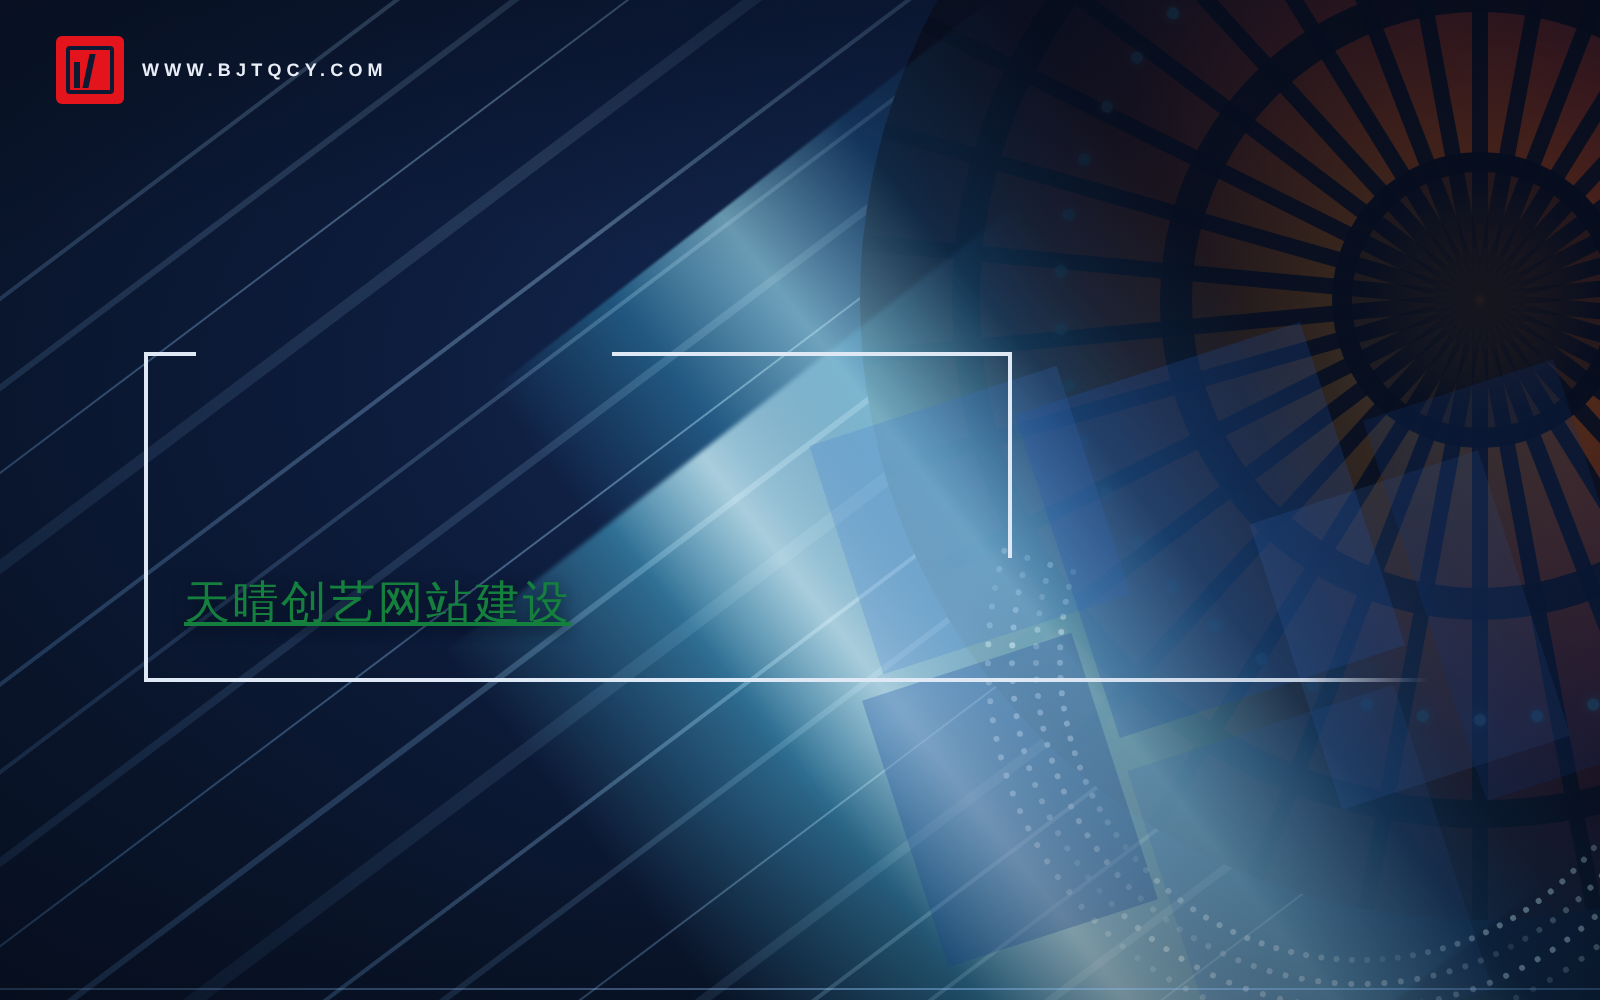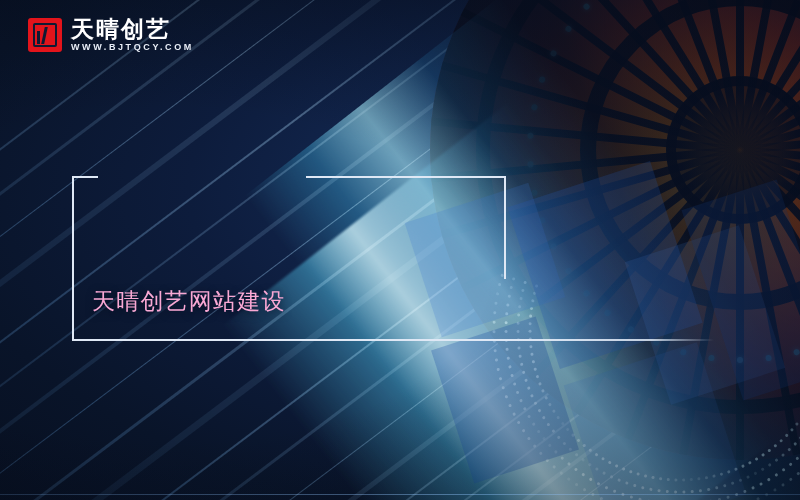--- a/index.html
+++ b/index.html
@@ -151,23 +151,24 @@
     position:absolute;left:306px;top:176px;width:164px;height:2px;background:#dfe8f5;
   }
   .headline{
     position:absolute;left:90px;top:204px;
     color:#ffffff;font-size:55px;font-weight:700;letter-spacing:1px;line-height:1.08;
     white-space:nowrap;
     text-shadow:0 3px 14px rgba(3,9,22,.85),0 0 2px rgba(255,255,255,.3);
   }
   .subline{
     position:absolute;left:92px;top:288px;
-    color:#f9a8d4;font-size:23px;font-weight:400;letter-spacing:1.2px;line-height:1.2;
+    color:#15803d;font-size:23px;font-weight:400;letter-spacing:1.2px;line-height:1.2;
     white-space:nowrap;
     text-shadow:0 2px 8px rgba(4,10,24,.8);
+    text-decoration:underline;
   }
 </style>
 </head>
 <body>
 
 <div id="banner">
 
   <div class="bg-base"></div>
 
   <div class="streaks" id="streaks">
@@ -461,21 +462,20 @@
       <i style="left: 300px; top: 10px; width: 100px; height: 200px; background: rgba(25, 70, 150, 0.26); transform: rotate(-18deg);"></i>
     </div>
   <div class="bg-vign"></div>
   <div class="bottom-line"></div>
 
   <div class="logo">
     <div class="logo-mark">
       <span class="bar"></span>
     </div>
     <div class="logo-text">
-      <div class="logo-cn">天晴创艺</div>
       <div class="logo-url">WWW.BJTQCY.COM</div>
     </div>
   </div>
 
   <div class="frame">
     <span class="edge e-left"></span>
     <span class="edge e-bottom"></span>
     <span class="edge e-top-left"></span>
     <span class="edge e-right"></span>
     <span class="edge e-top-right"></span>

